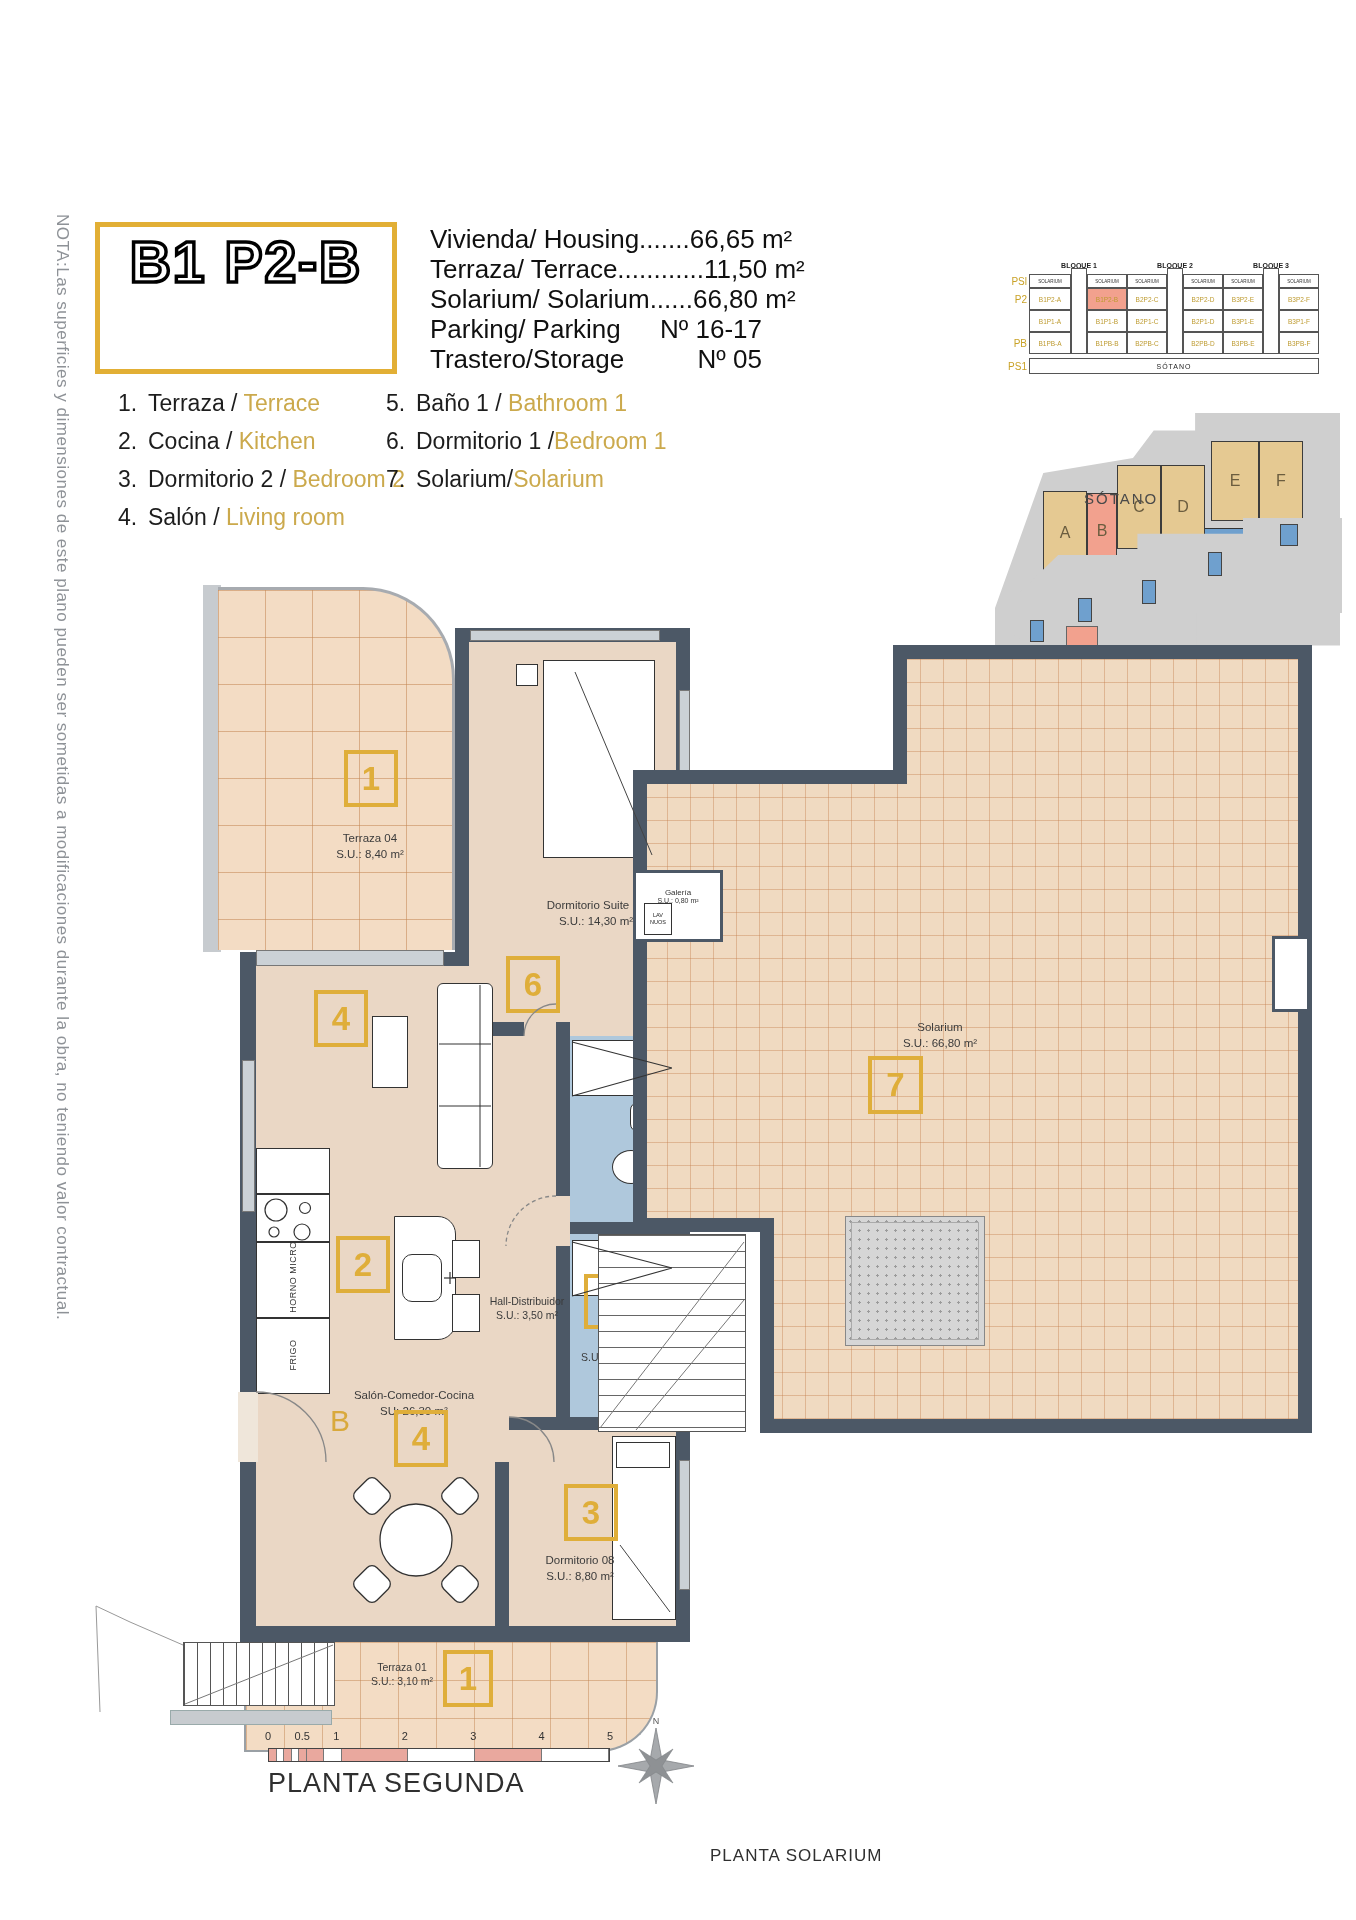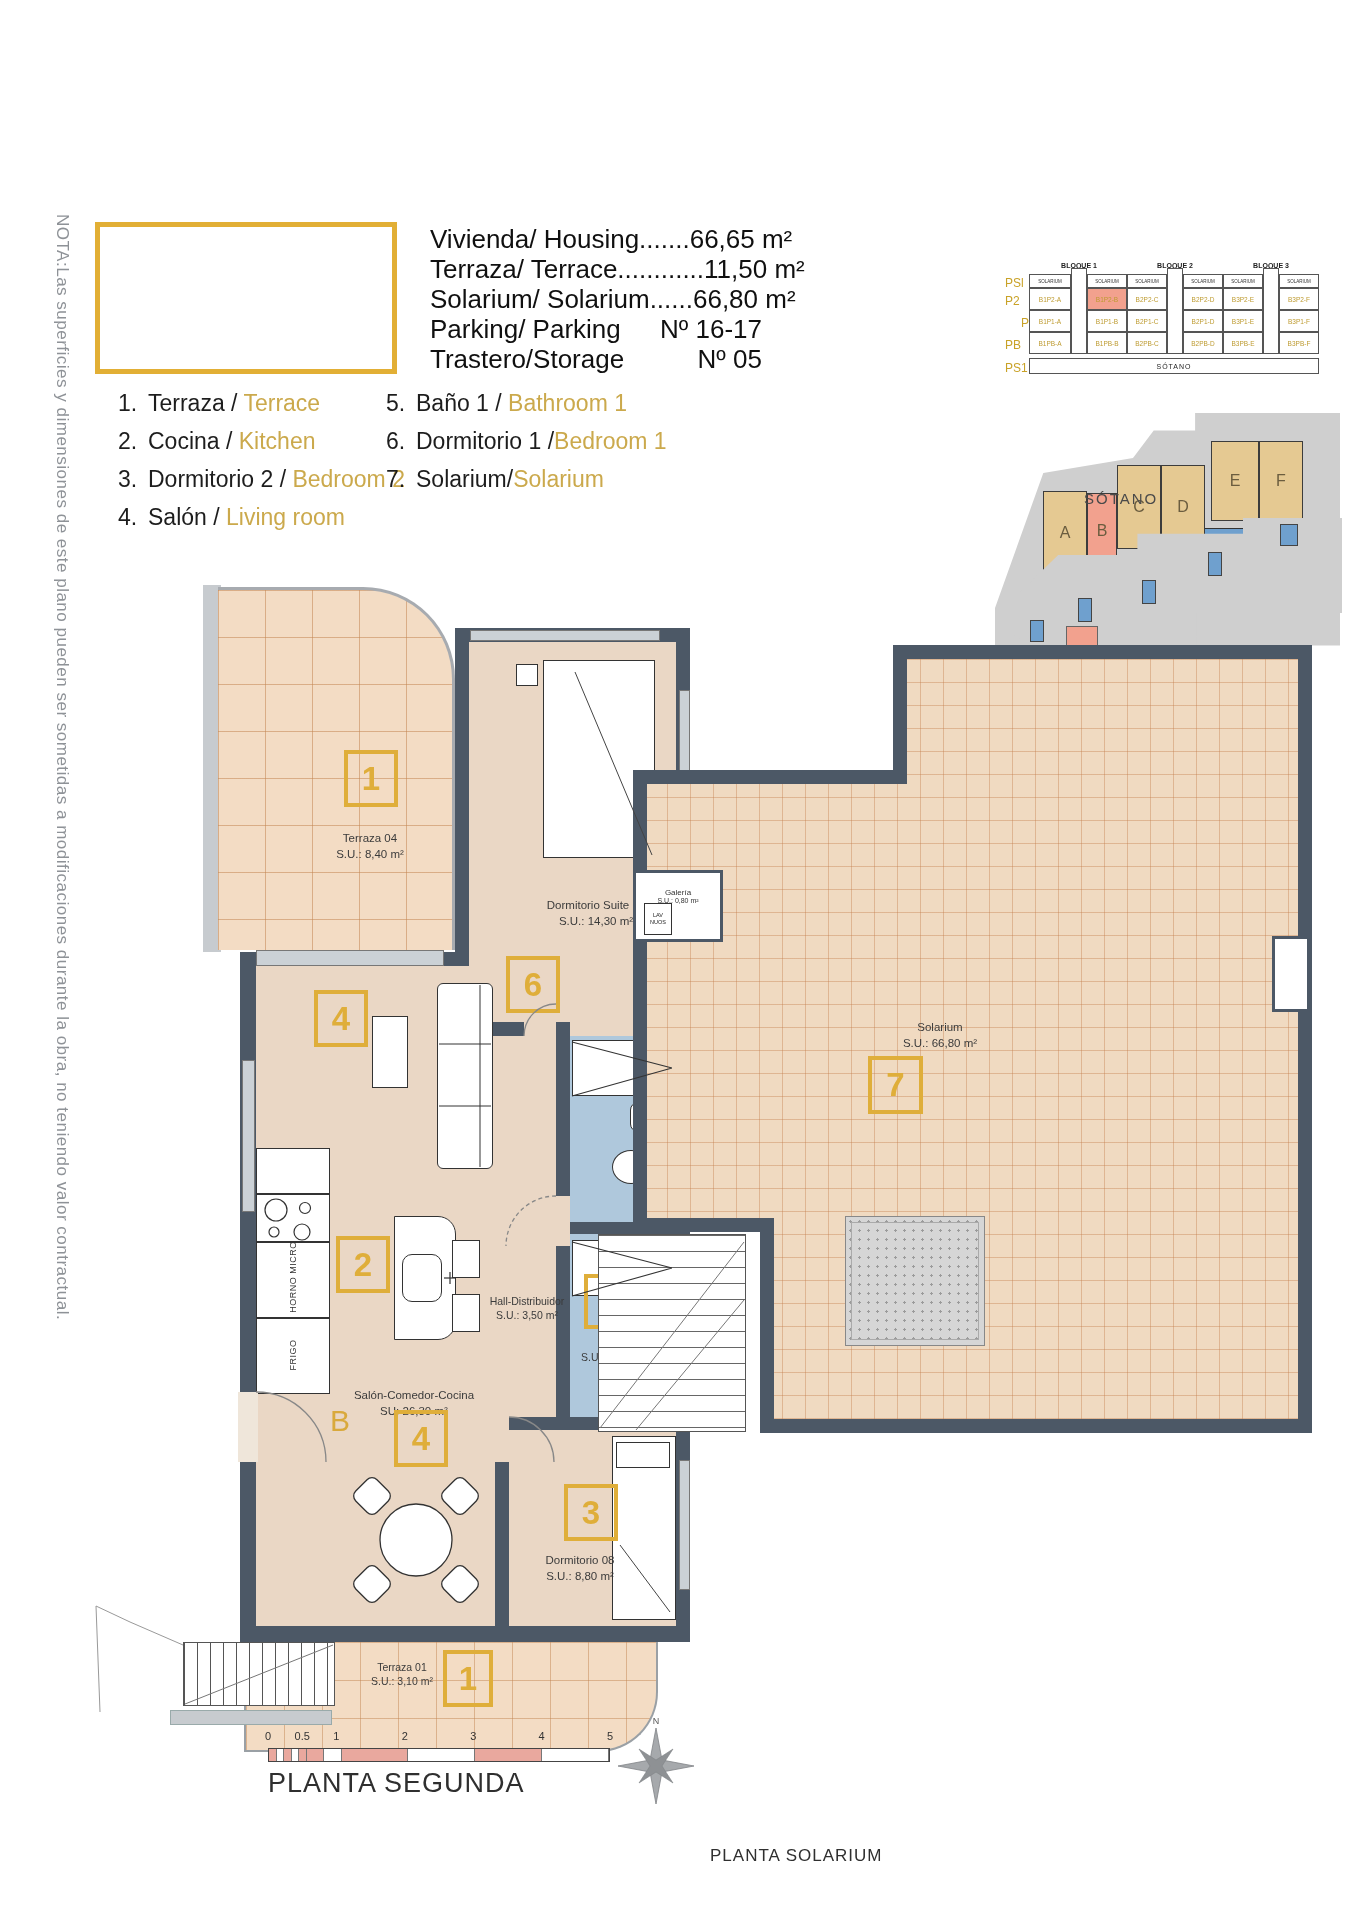--- a/index.html
+++ b/index.html
@@ -35,36 +35,37 @@
   .t2{font-size:57px;font-weight:800;color:#fff;-webkit-text-stroke:3.5px #000;letter-spacing:2px;margin-top:2px;}
   .sumline{font-size:26px;line-height:30px;color:#101010;white-space:nowrap;}
   .sumrow{display:flex;justify-content:space-between;font-size:26px;line-height:30px;color:#101010;}
   .legend-item{position:absolute;font-size:23px;color:#1d1d1d;white-space:nowrap;}
   .legend-item .en{color:#CBA94C;}
   .legend-item .num{display:inline-block;width:30px;}
   .mx-cell{position:absolute;border:1px solid #555;background:#fff;box-sizing:border-box;
            display:flex;align-items:center;justify-content:center;overflow:hidden;}
   .mx-tipo{font-size:6.5px;color:#BE9B30;white-space:nowrap;}
   .mx-sol{font-size:4.5px;color:#333;letter-spacing:0;white-space:nowrap;}
-  .mx-rowlab{position:absolute;font-size:12px;color:#C9A227;text-align:left;width:22px;}
+  .mx-rowlab{position:absolute;font-size:10px;color:#C9A227;text-align:right;width:22px;}
   .mx-bloque{position:absolute;font-size:7px;font-weight:bold;color:#222;transform:translateX(-50%);white-space:nowrap;}
   .site-unit{position:absolute;background:#E5C992;border:1.4px solid #3c3c3c;box-sizing:border-box;
              display:flex;align-items:center;justify-content:center;font-size:16px;color:#6b5d3f;}
   .tick{position:absolute;transform:translateX(-50%);font-size:11px;color:#333;}
   .caption{position:absolute;color:#2f2f2f;letter-spacing:1px;}
   svg{display:block;}
 </style>
 </head>
 <body>
 
 <div id="page">
 
   <div class="note" style="left:52px;top:214px;height:1120px;">NOTA:Las superficies y dimensiones de este plano pueden ser sometidas a modificaciones durante la obra, no teniendo valor contractual.</div>
 
   <div class="titlebox" style="left:95px;top:222px;width:292px;height:142px;">
+    <div class="t2">B1 P2-B</div>
   </div>
 
   <div class="abs" style="left:430px;top:224px;width:332px;">
     <div class="sumline">Vivienda/ Housing.......66,65 m²</div>
     <div class="sumline">Terraza/ Terrace............11,50 m²</div>
     <div class="sumline">Solarium/ Solarium......66,80 m²</div>
     <div class="sumrow">
       <span>Parking/ Parking</span>
       <span>Nº 16-17</span>
     </div>

